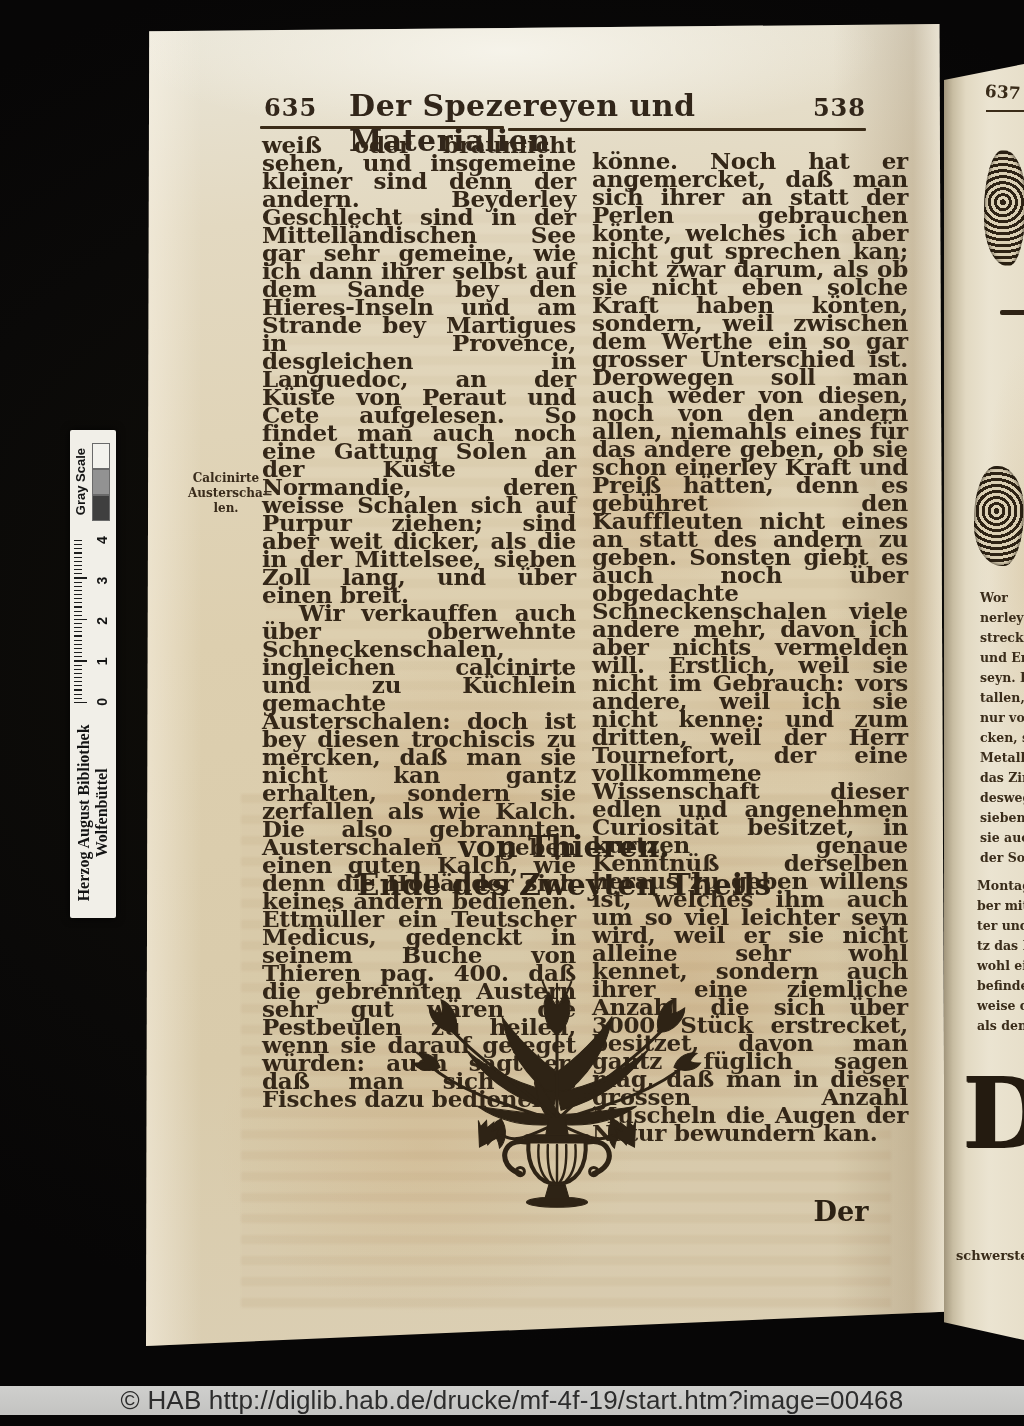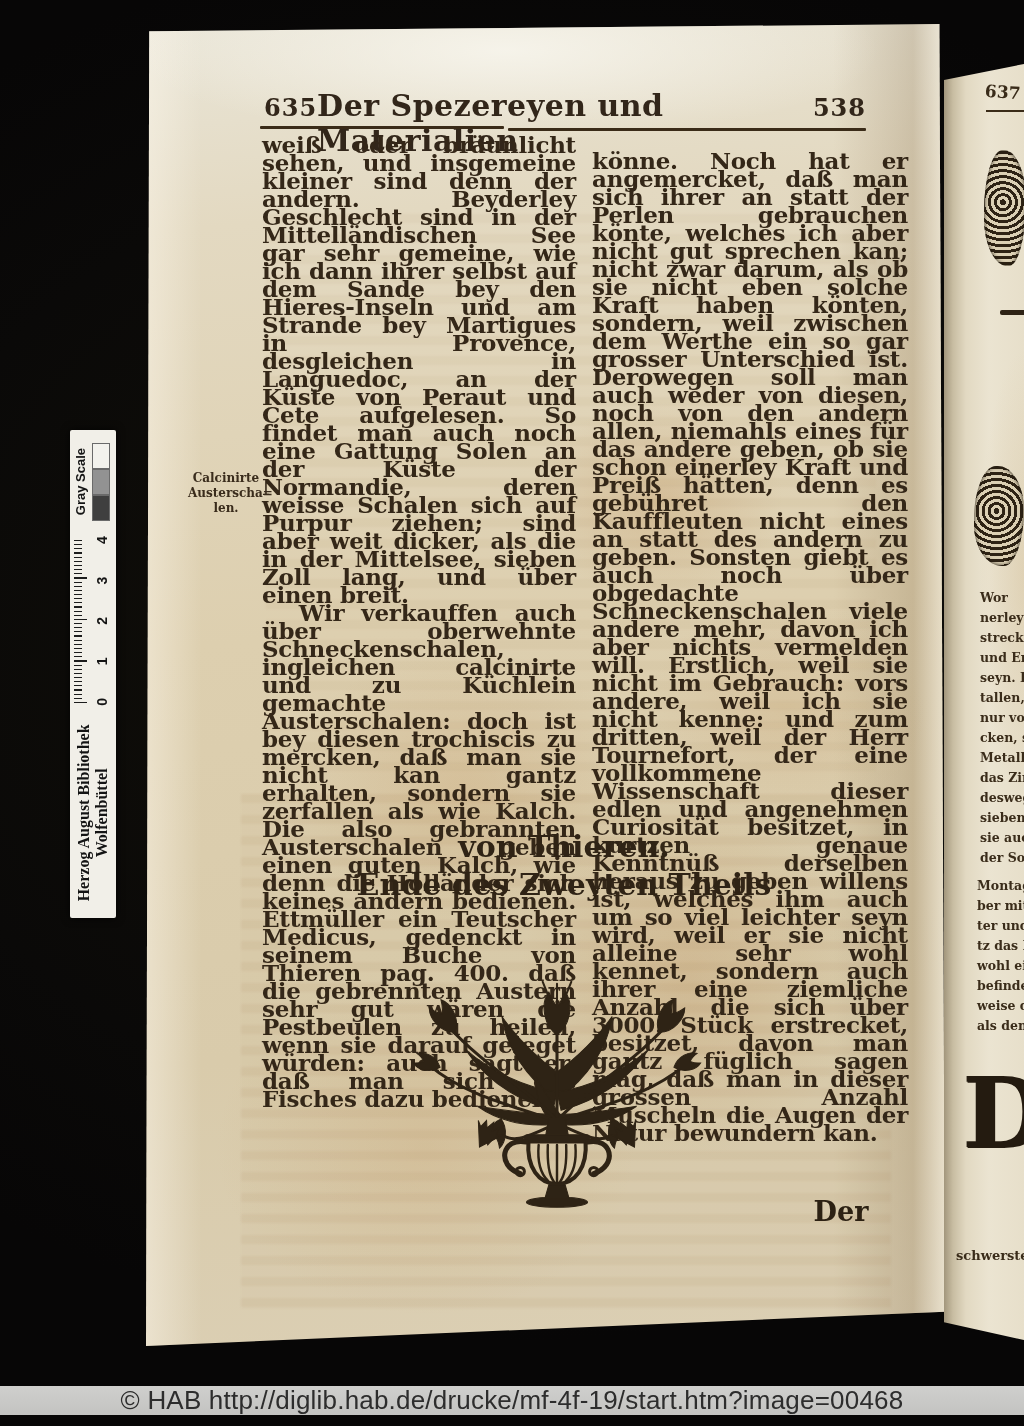--- a/index.html
+++ b/index.html
@@ -16,21 +16,21 @@
       radial-gradient(ellipse 260px 200px at 40% 58%, rgba(190,145,88,0.24), transparent 70%),
       radial-gradient(ellipse 240px 260px at 68% 72%, rgba(186,140,85,0.26), transparent 70%),
       radial-gradient(ellipse 300px 240px at 35% 85%, rgba(196,152,95,0.22), transparent 70%),
       radial-gradient(ellipse 200px 160px at 80% 52%, rgba(190,145,88,0.18), transparent 70%),
       linear-gradient(90deg, rgba(255,250,240,0.45) 0%, transparent 7%, transparent 86%, rgba(120,95,60,0.22) 96%, rgba(244,239,226,0.55) 100%),
       linear-gradient(175deg, #e9e5d7 0%, #e3d9c1 15%, #ddcfaf 45%, #d9cbab 75%, #dbcfb4 100%);
     color:#32261a;}
   .page *{position:absolute;}
 
   .hdr-row{left:118px;top:64px;width:602px;height:36px;display:flex;position:absolute;
-    justify-content:space-between;align-items:baseline;}
+    justify-content:space-between;align-items:baseline;gap:32px;}
   .hdr-row span{position:static;}
   .pageno{font-size:24px;font-weight:700;letter-spacing:1px;}
   .hdr-title{font-size:30px;font-weight:700;letter-spacing:0.5px;}
   .rule{height:3px;background:#3a2b18;border-radius:1px;}
   .rule-a{left:114px;top:102px;width:244px;}
   .rule-b{left:362px;top:104px;width:358px;}
 
   .col{top:112px;font-size:23px;line-height:18px;text-align:justify;font-weight:700;
     letter-spacing:-0.25px;color:#342718;}
   .col p{position:static;margin:0;}

